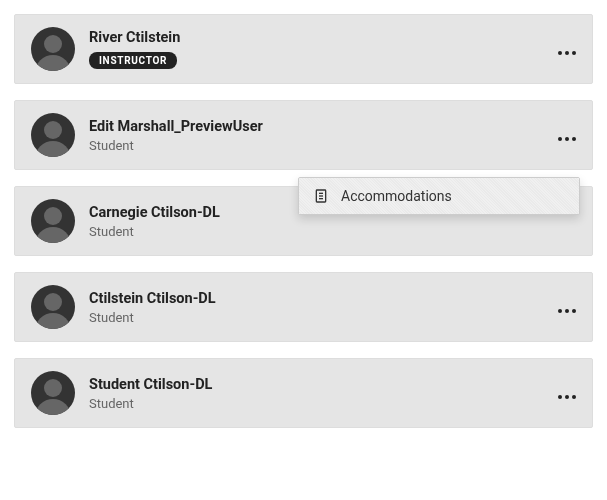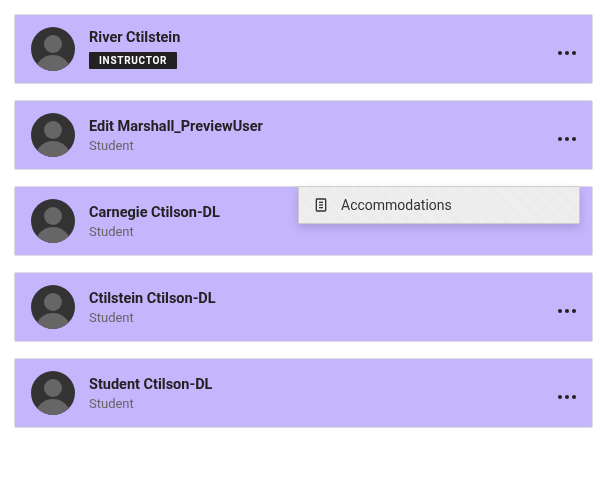--- a/index.html
+++ b/index.html
@@ -9,21 +9,21 @@
     font-family: -apple-system, BlinkMacSystemFont, "Segoe UI", Roboto, "Helvetica Neue", Arial, sans-serif;
     color: #333;
     width: 607px;
   }
   .container {
     padding: 14px;
     position: relative;
   }
   .member-row {
     border: 1px solid #ddd;
-    background: #c4b5fd;
+    background: #e5e5e5;
     padding: 12px 16px;
     margin-bottom: 16px;
     display: flex;
     align-items: center;
     border-radius: 2px;
   }
   .avatar {
     width: 44px;
     height: 44px;
     border-radius: 50%;
@@ -62,21 +62,21 @@
   .name {
     font-weight: 700;
     font-size: 14.5px;
     color: #222;
     margin-bottom: 3px;
   }
   .role-badge {
     display: inline-block;
     background: #222;
     color: #fff;
-    border-radius: 1px;
+    border-radius: 8px;
     font-size: 10px;
     font-weight: 700;
     letter-spacing: 0.7px;
     padding: 3px 10px 2px;
     line-height: 12px;
   }
   .role-text {
     font-size: 13px;
     color: #666;
   }
@@ -178,21 +178,21 @@
       <div class="info">
         <div class="name">Student Ctilson-DL</div>
         <div class="role-text">Student</div>
       </div>
       <div class="actions"><span class="dots">
           <span></span>
           <span></span>
           <span></span>
         </span></div>
     </div>
-    <div class="context-menu" style="left: 298px; top: 186px;">
+    <div class="context-menu" style="left: 298px; top: 177px;">
       <div class="context-item hover">
         <span class="menu-icon">
           <svg viewBox="0 0 24 24" fill="none" stroke="#333" stroke-width="2">      
             <rect x="5" y="3" width="14" height="18" rx="1"></rect>      
             <line x1="9" y1="8" x2="15" y2="8"></line>      
             <line x1="9" y1="12" x2="15" y2="12"></line>      
             <line x1="9" y1="16" x2="15" y2="16"></line>    
           </svg>
         </span>
         <span>Accommodations</span>

